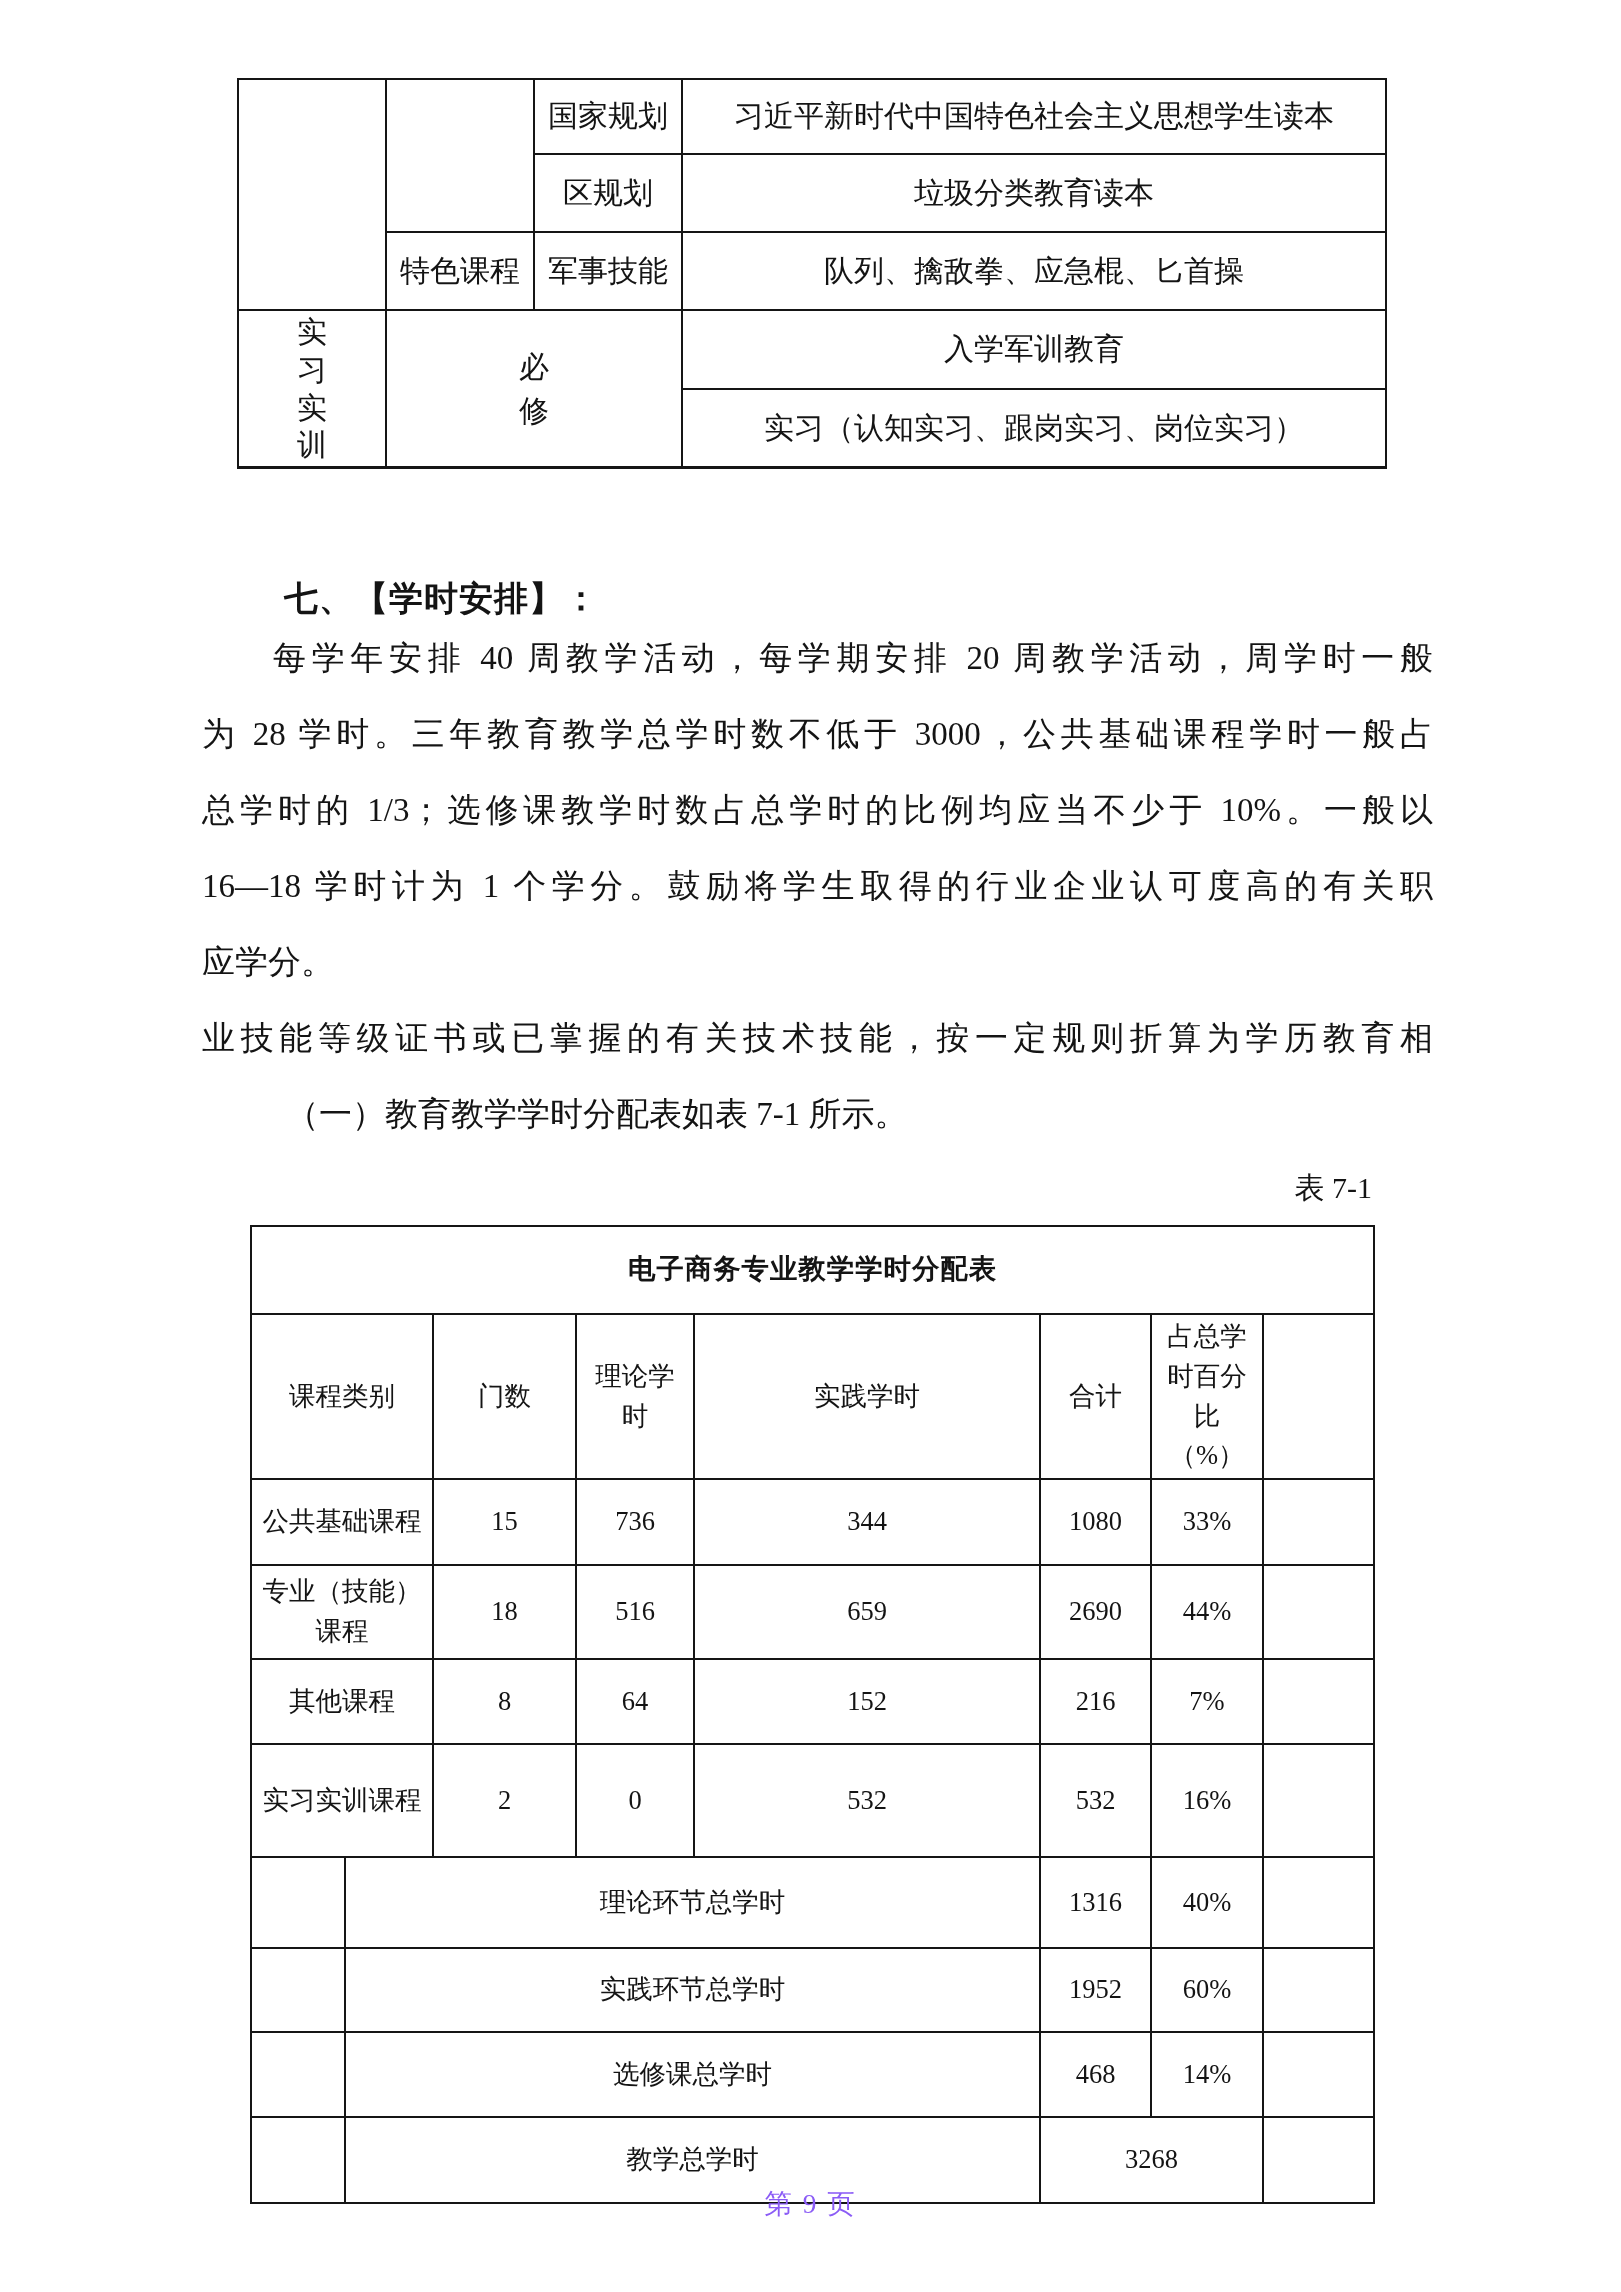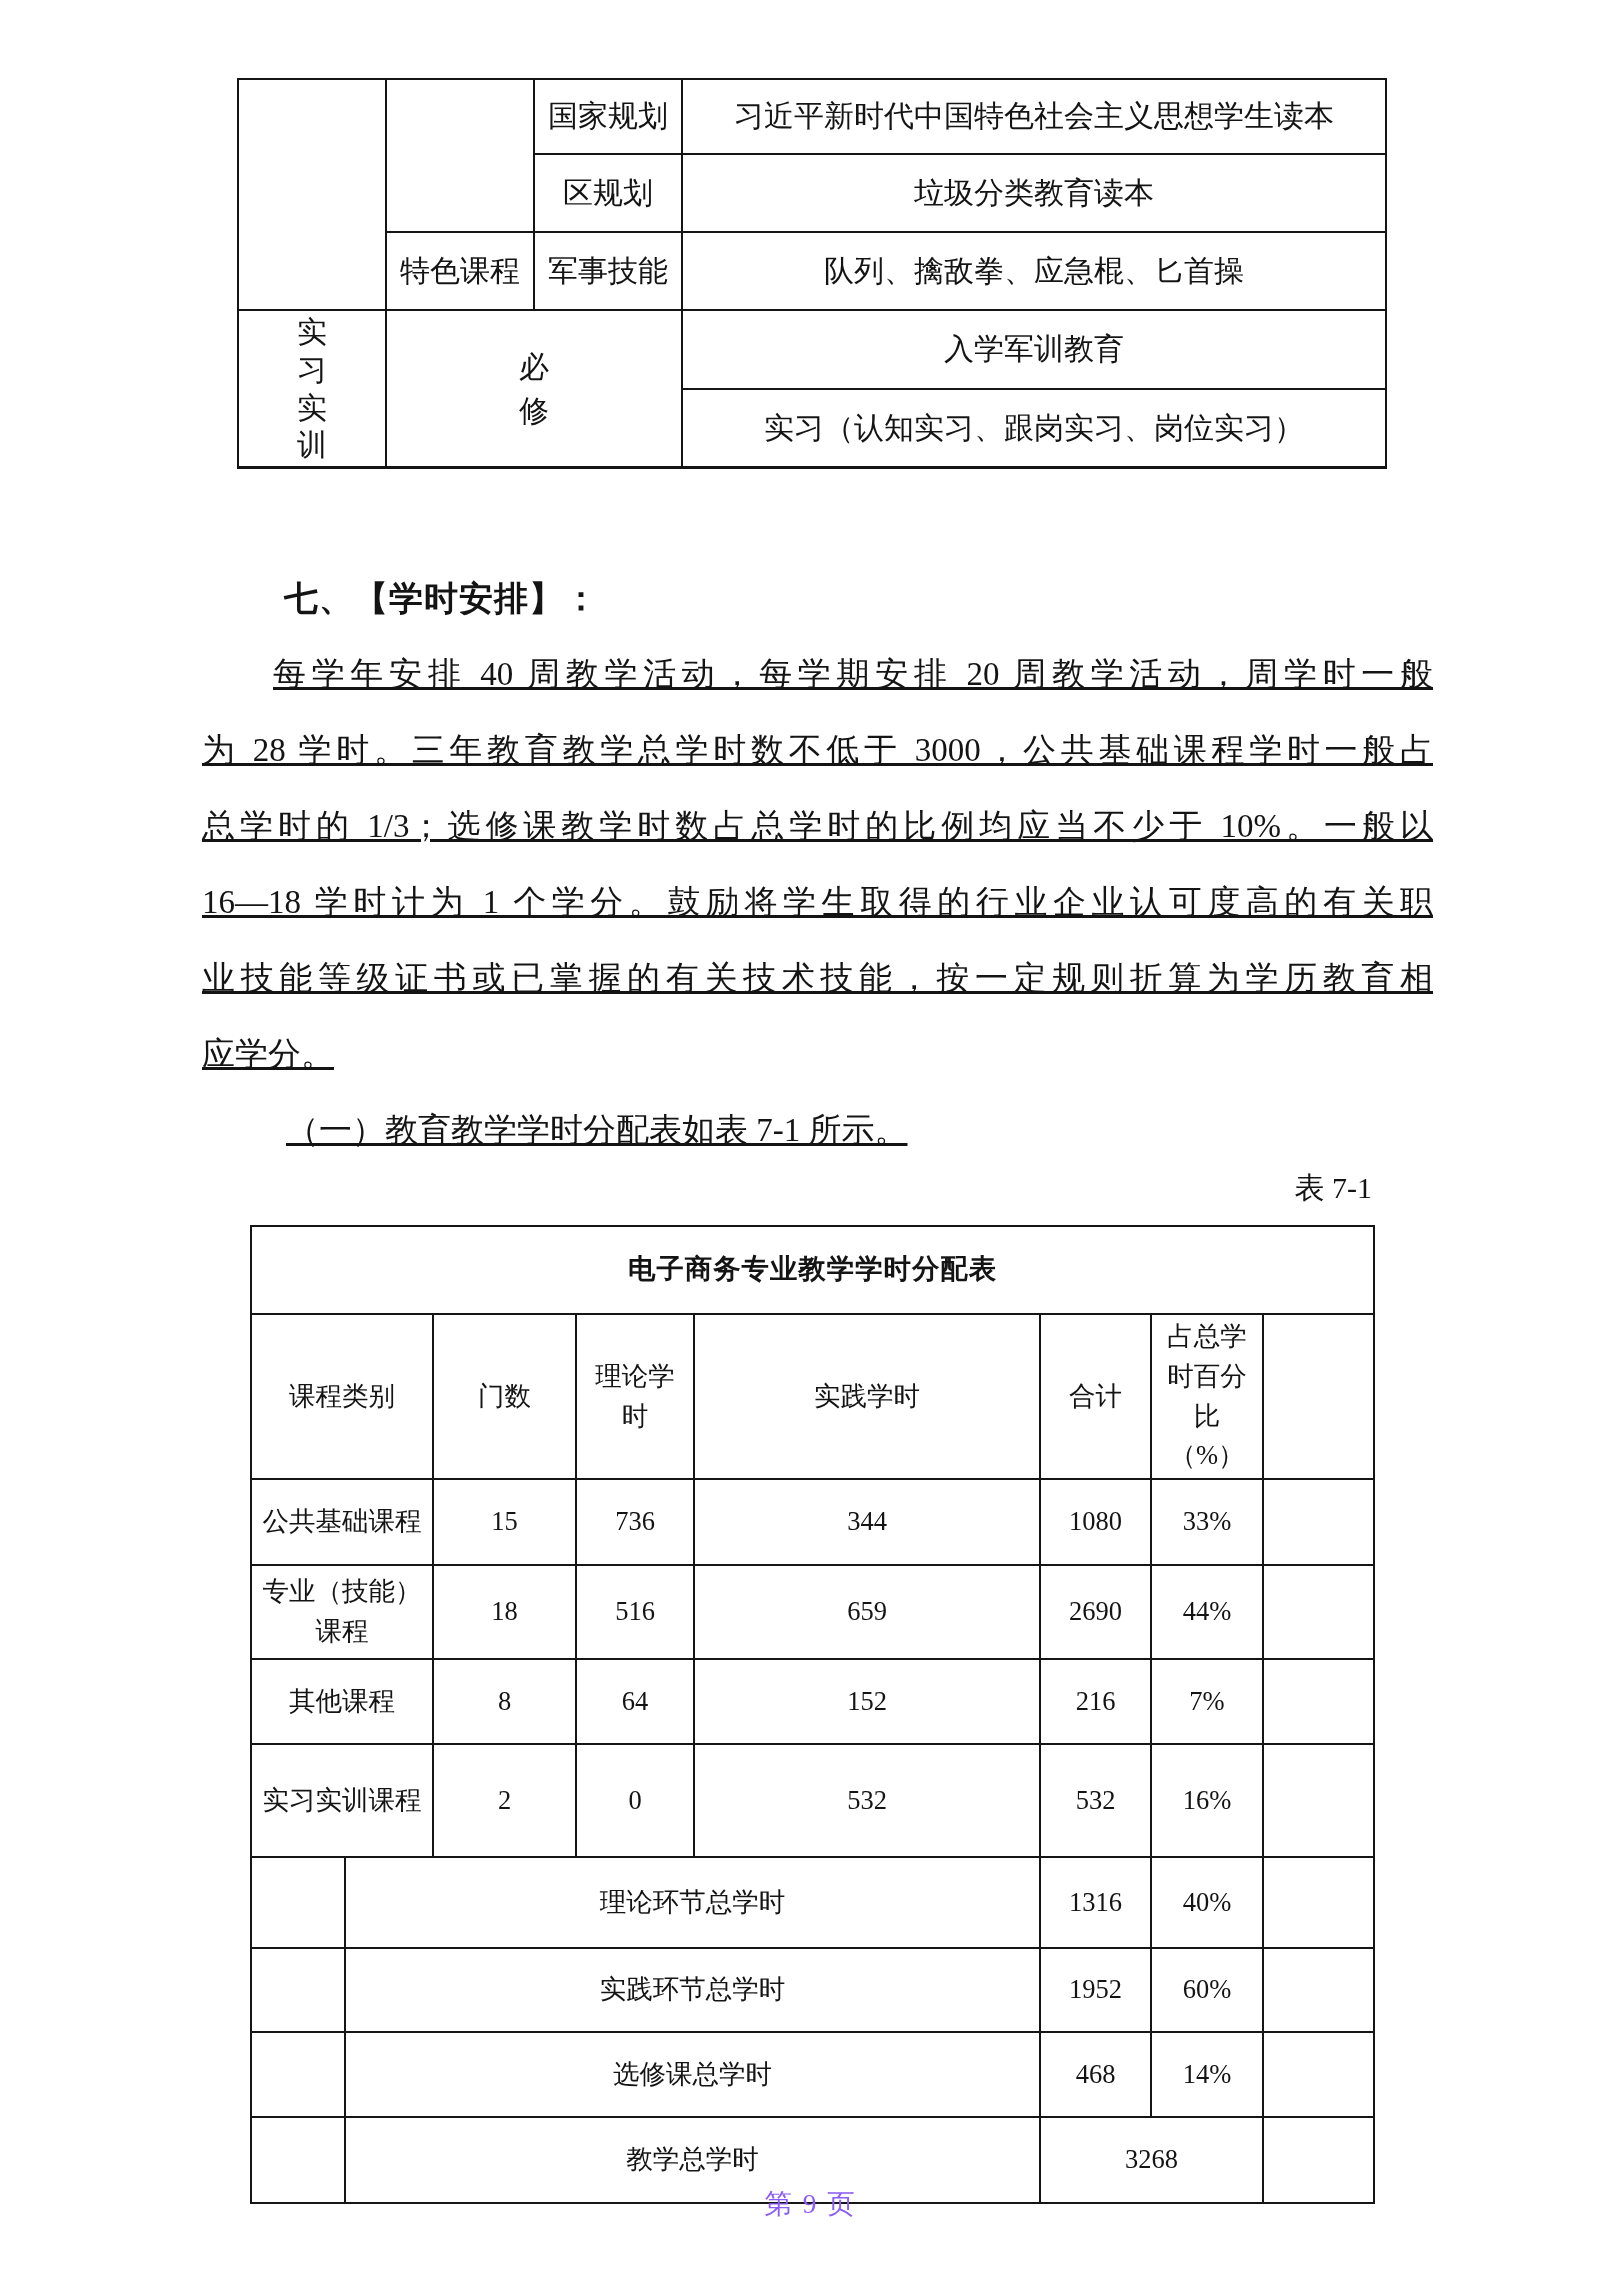--- a/index.html
+++ b/index.html
@@ -28,22 +28,22 @@
   }
   .stack2{
     width:1.15em;margin:0 auto;word-break:break-all;line-height:1.45;
   }
   
   .heading{
     position:absolute;left:284px;top:576px;
     font-size:34px;font-weight:bold;letter-spacing:1px;
   }
   .bodytext{
-    position:absolute;left:202px;top:636px;width:1231px;
-    font-size:33px;line-height:76px;text-decoration:underline;
+    position:absolute;left:202px;top:620px;width:1231px;
+    font-size:33px;line-height:76px;
   }
   .bodytext .ln{height:76px;}
   .jst{text-align:justify;text-align-last:justify;}
   .ind1{text-indent:71px;}
   .ind2{text-indent:84px;}
   
   .caption{
     position:absolute;left:250px;top:1168px;width:1122px;
     text-align:right;font-size:30px;
   }
@@ -103,22 +103,22 @@
   </tbody>
     </table>
 
   <div class="heading">七、【学时安排】：</div>
 
   <div class="bodytext">
     <div class="ln jst ind1">每学年安排 40 周教学活动，每学期安排 20 周教学活动，周学时一般</div>
     <div class="ln jst">为 28 学时。三年教育教学总学时数不低于 3000，公共基础课程学时一般占</div>
     <div class="ln jst">总学时的 1/3；选修课教学时数占总学时的比例均应当不少于 10%。一般以</div>
     <div class="ln jst">16—18 学时计为 1 个学分。鼓励将学生取得的行业企业认可度高的有关职</div>
+    <div class="ln">应学分。</div>
     <div class="ln jst">业技能等级证书或已掌握的有关技术技能，按一定规则折算为学历教育相</div>
-    <div class="ln">应学分。</div>
     <div class="ln ind2">（一）教育教学学时分配表如表 7-1 所示。</div>
   </div>
 
   <div class="caption">表 7-1</div>
 
   <table class="t-main">
     <colgroup>
       <col style="width:94px">
         <col style="width:88px">
         <col style="width:143px">

